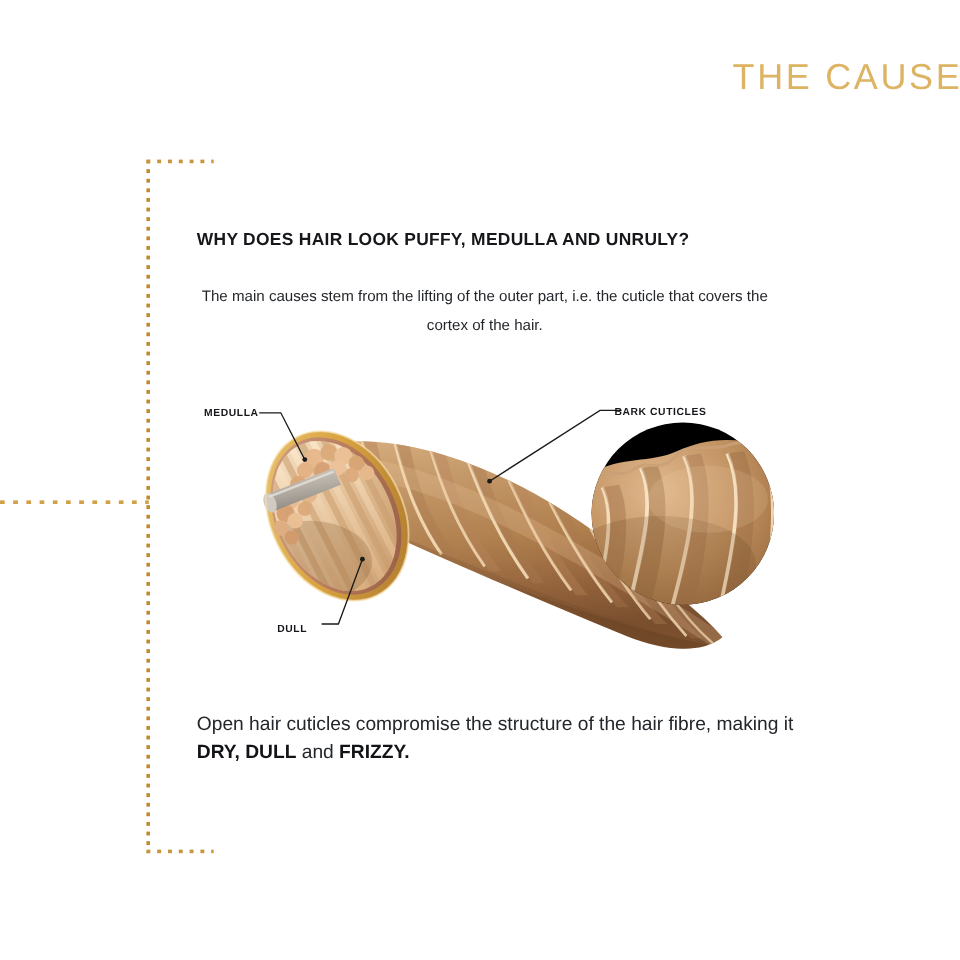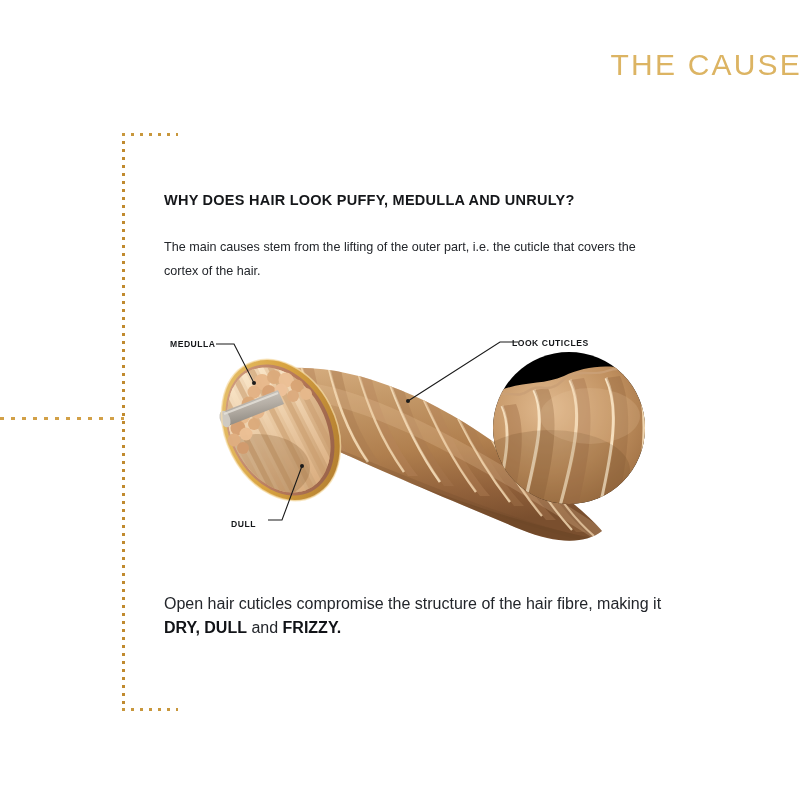--- a/index.html
+++ b/index.html
@@ -90,20 +90,21 @@
     white-space: nowrap;
   }
   #intro-paragraph {
     position: absolute;
     left: 164px;
     top: 235px;
     width: 480px;
     font-size: 12.6px;
     line-height: 24px;
     color: #23262b;
+    text-align: center;
   }
   #conclusion-paragraph {
     position: absolute;
     left: 164px;
     top: 592px;
     width: 500px;
     font-size: 16px;
     line-height: 24px;
     color: #23262b;
   }
@@ -342,20 +343,20 @@
         <path d="M258,81 L350,22 L368,22"></path>
         <circle cx="258" cy="81" r="2" fill="#1a1a1a" stroke="none"></circle>
 
         <path d="M152,146 L132,200 L118,200"></path>
         <circle cx="152" cy="146" r="2" fill="#1a1a1a" stroke="none"></circle>
       </g>
     </svg>
   </div>
 
   <div class="callout-label" id="label-medulla">MEDULLA</div>
-  <div class="callout-label" id="label-open-cuticles">LOOK CUTICLES</div>
+  <div class="callout-label" id="label-open-cuticles">BARK CUTICLES</div>
   <div class="callout-label" id="label-bark">DULL</div>
 
   <div id="conclusion-paragraph">
     <span>Open hair cuticles compromise the structure of the hair fibre, making it </span><b>DRY, DULL</b><span> and </span><b>FRIZZY.</b>
   </div>
 
 </div>
 
 </body></html>

